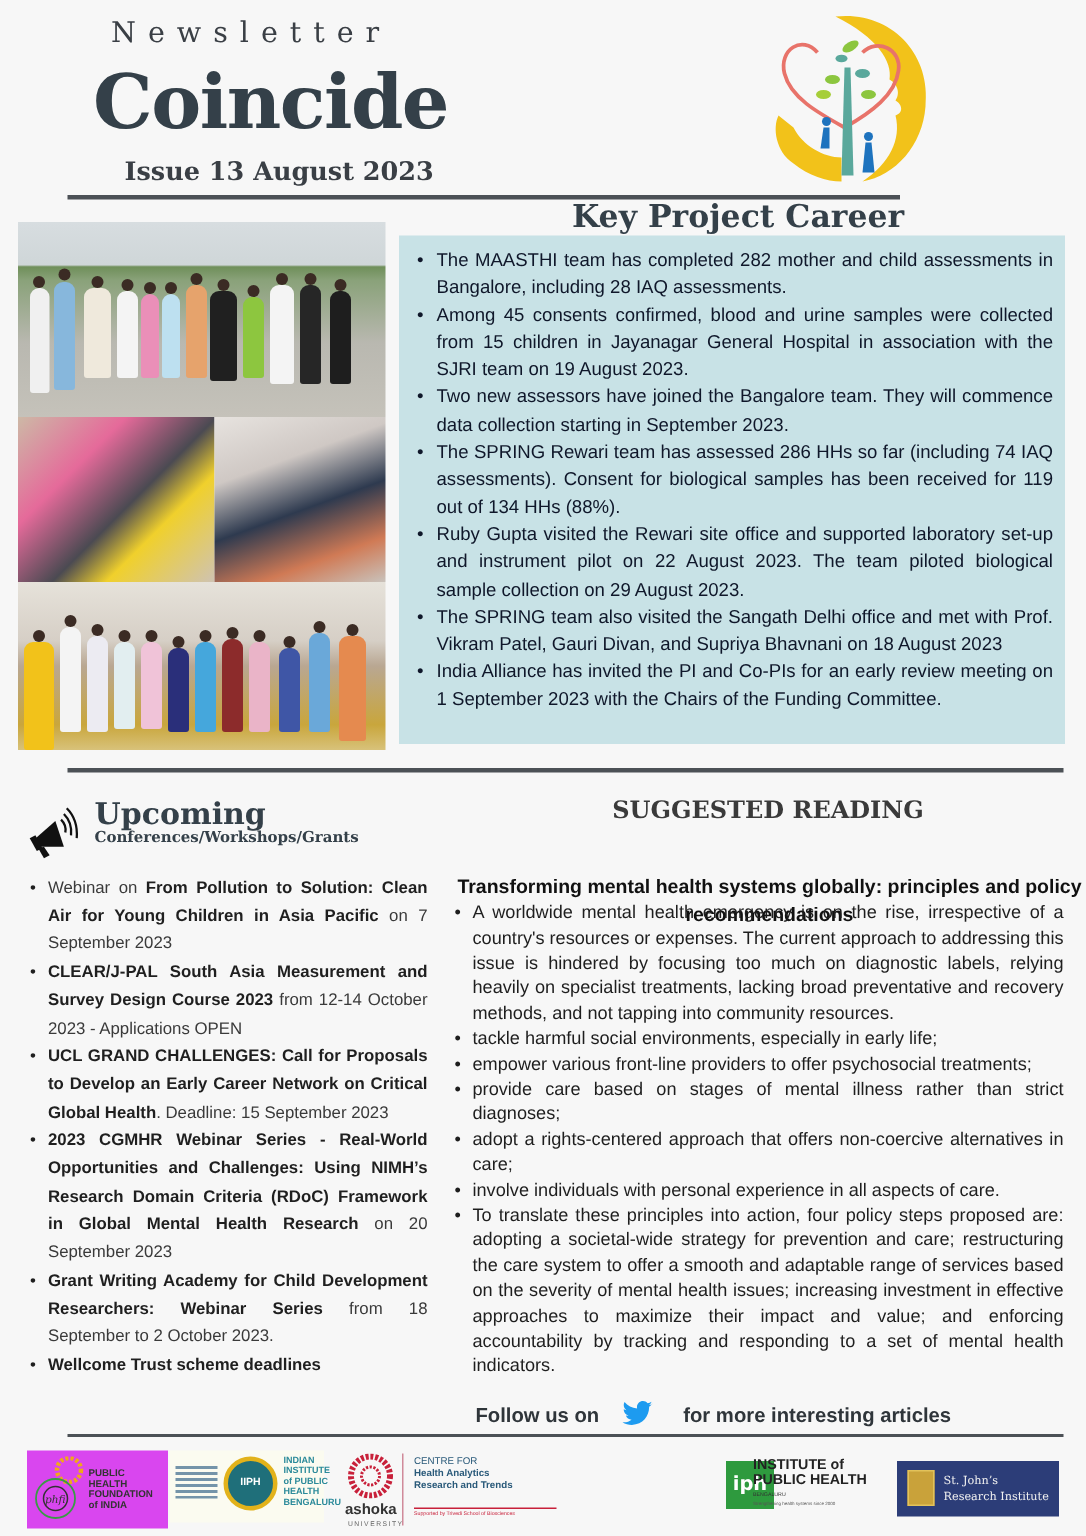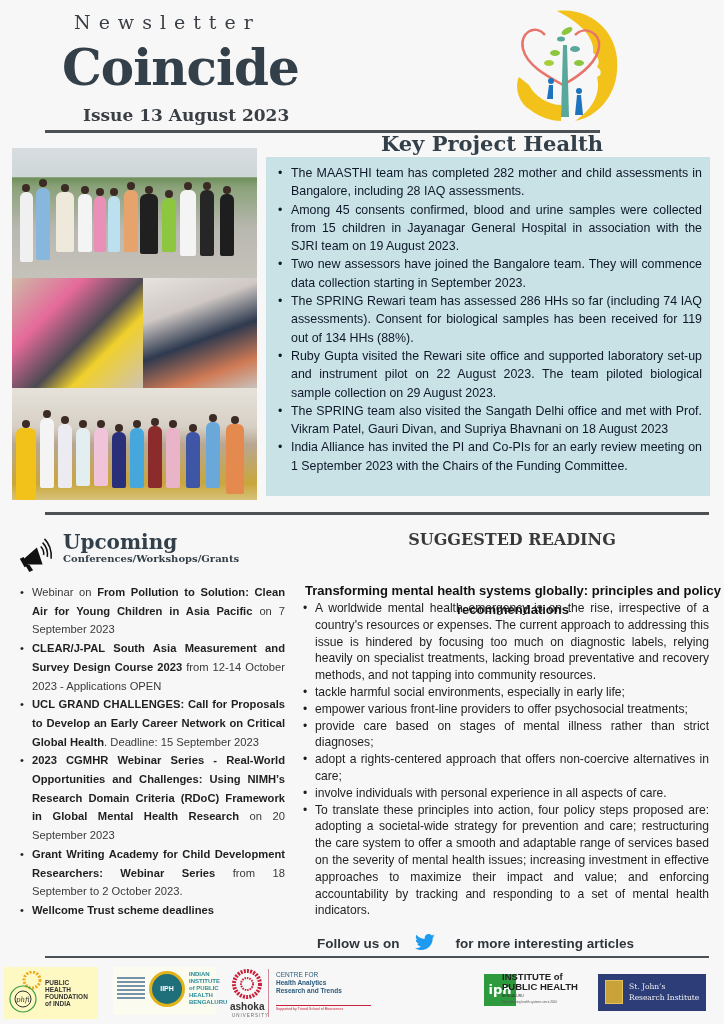--- a/index.html
+++ b/index.html
@@ -51,21 +51,21 @@
     .sr-list { left: 300px; top: 600px; width: 409px; list-style: none; }
     .sr-list li { position: relative; padding-left: 15px; font-size: 12.1px; line-height: 16.8px; text-align: justify; color: #1e1e1e; }
     .sr-list li::before { content: "•"; position: absolute; left: 3px; top: 0; }
 
     .follow { left: 317px; top: 934px; font-weight: bold; font-size: 13.5px; color: #2f353a; display: flex; align-items: center; }
     .tw { width: 22px; height: 18px; margin: 0 20px 0 14px; }
 
     
     .footer { left: 0; top: 962px; width: 724px; height: 62px; }
     .lg { position: absolute; }
-    .phfi { left: 4px; top: 5px; width: 94px; height: 52px; background: #fef9c3; }
+    .phfi { left: 18px; top: 5px; width: 94px; height: 52px; background: #d946ef; }
     .iiph { left: 113px; top: 5px; width: 103px; height: 48px; background: #fbfbf0; }
     .ashoka { left: 228px; top: 5px; width: 145px; height: 52px; }
     .sangath { left: 386px; top: 0; width: 58px; height: 62px; }
     .iph { left: 467px; top: 10px; width: 115px; height: 45px; }
     .sjri { left: 598px; top: 12px; width: 108px; height: 37px; background: #2c3d78; }
     .tiny { font-size: 6.5px; line-height: 7px; font-weight: bold; color: #333; }
   </style>
 </head>
 <body>
 
@@ -84,21 +84,21 @@
   <ellipse cx="70" cy="44" rx="5" ry="3" fill="#5aa89c"></ellipse>
   <ellipse cx="44" cy="58" rx="5" ry="3" fill="#a6ce39"></ellipse>
   <ellipse cx="74" cy="58" rx="5" ry="3" fill="#8cc63f"></ellipse>
   <ellipse cx="56" cy="34" rx="4" ry="2.5" fill="#5aa89c"></ellipse>
   <circle cx="46" cy="76" r="3" fill="#1e73be"></circle>
   <path d="M44 80 L42 94 L48 94 L48 80Z" fill="#1e73be"></path>
   <circle cx="74" cy="86" r="3" fill="#1e73be"></circle>
   <path d="M72 90 L70 110 L78 110 L76 90Z" fill="#1e73be"></path>
 </svg>
 
-<div class="abs ku-title">Key Project Health</div>
+<div class="abs ku-title">Key Project Career</div>
 <div class="abs ku-box">
   <ul class="ku-list">
     <li>The MAASTHI team has completed 282 mother and child assessments in Bangalore, including 28 IAQ assessments.</li>
     <li>Among 45 consents confirmed, blood and urine samples were collected from 15 children in Jayanagar General Hospital in association with the SJRI team on 19 August 2023.</li>
     <li>Two new assessors have joined the Bangalore team. They will commence data collection starting in September 2023.</li>
     <li>The SPRING Rewari team has assessed 286 HHs so far (including 74 IAQ assessments). Consent for biological samples has been received for 119 out of 134 HHs (88%).</li>
     <li>Ruby Gupta visited the Rewari site office and supported laboratory set-up and instrument pilot on 22 August 2023. The team piloted biological sample collection on 29 August 2023.</li>
     <li>The SPRING team also visited the Sangath Delhi office and met with Prof. Vikram Patel, Gauri Divan, and Supriya Bhavnani on 18 August 2023</li>
     <li>India Alliance has invited the PI and Co-PIs for an early review meeting on 1 September 2023 with the Chairs of the Funding Committee.</li>
   </ul>

